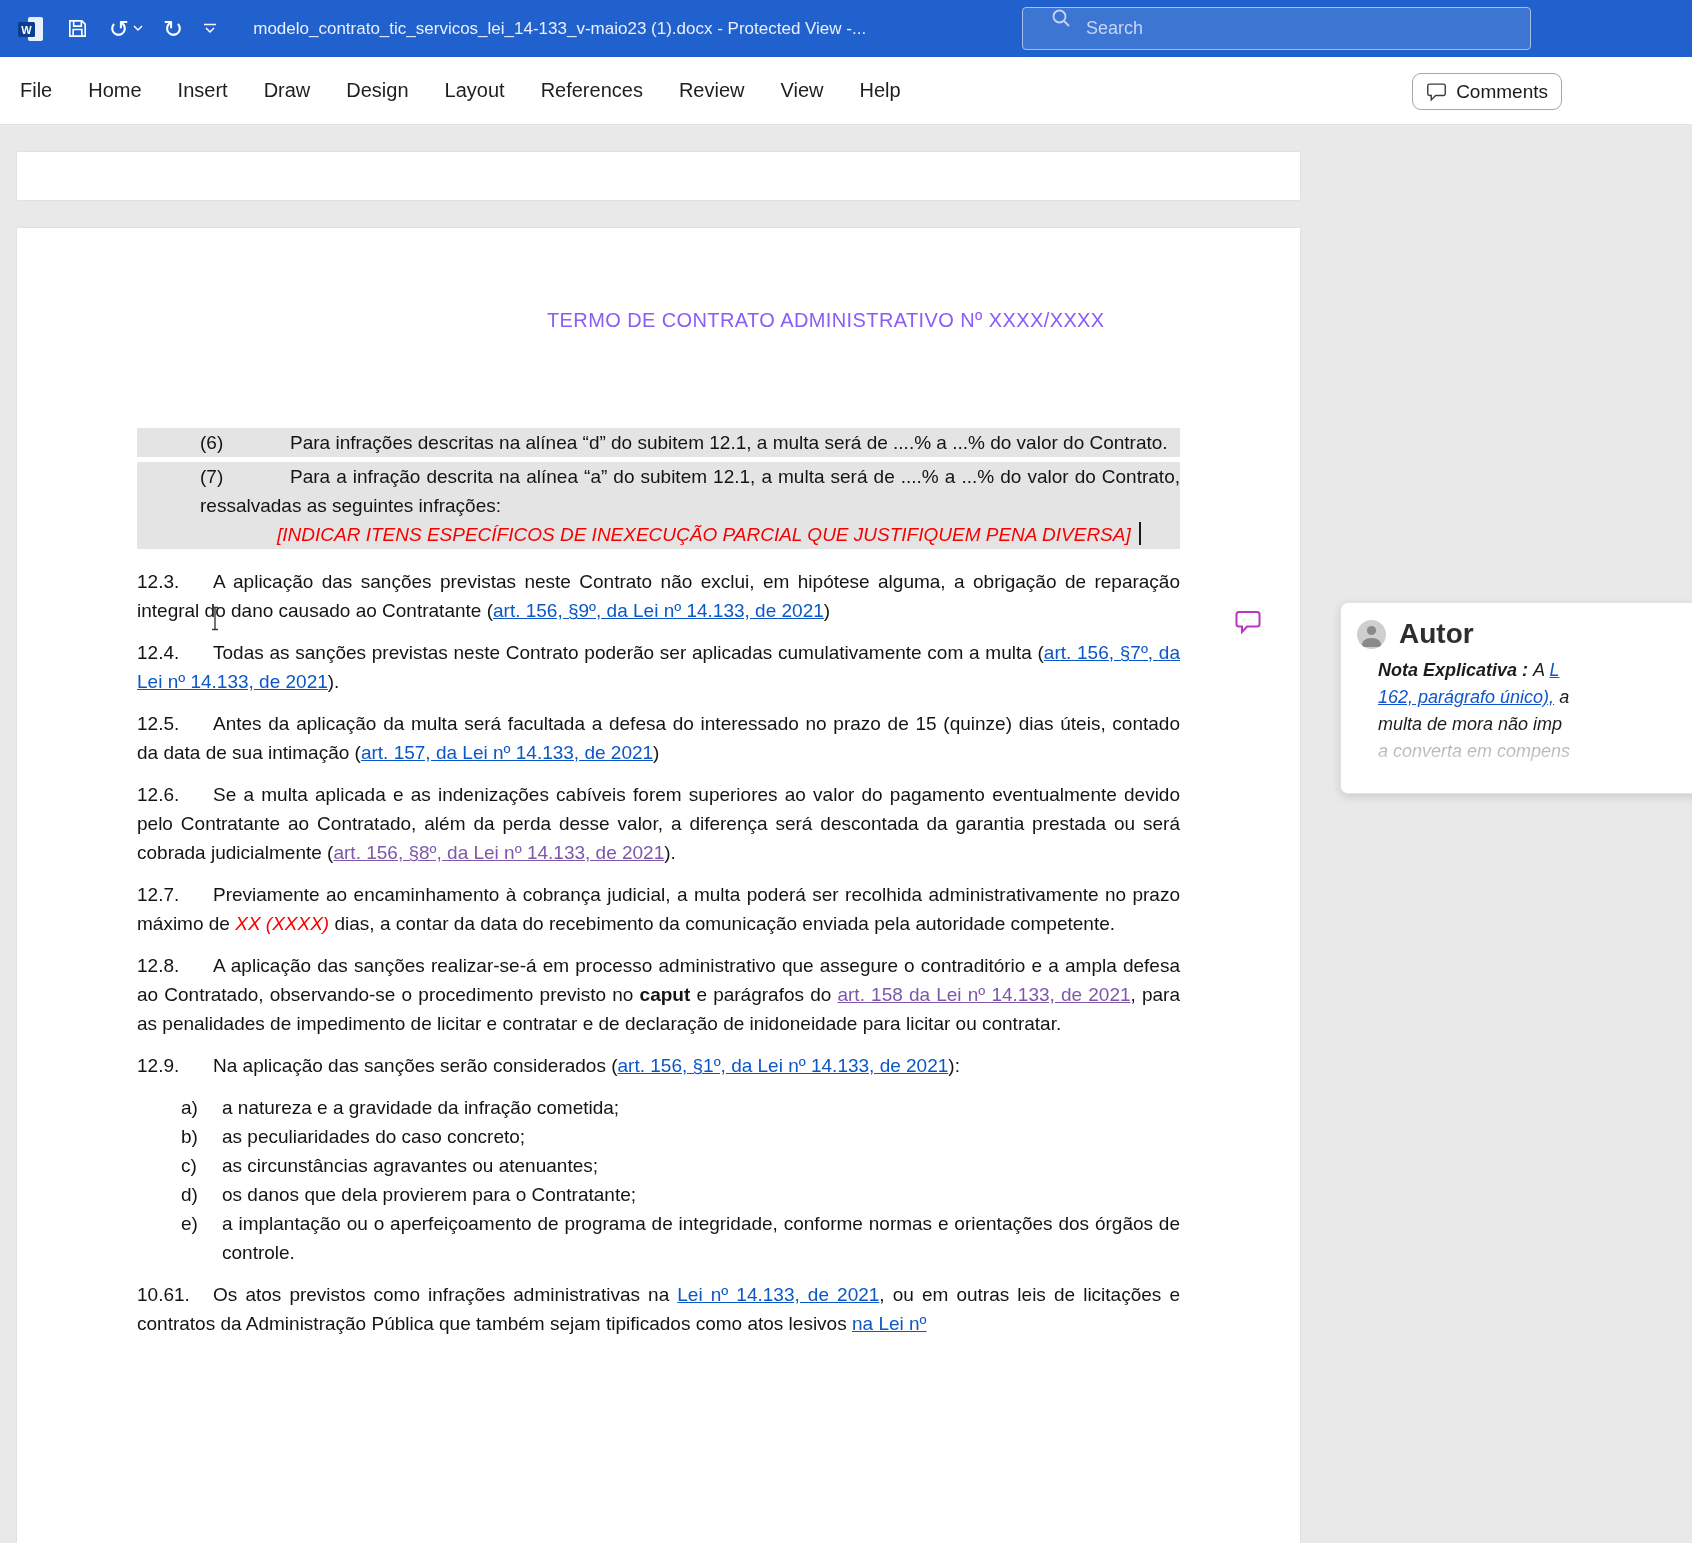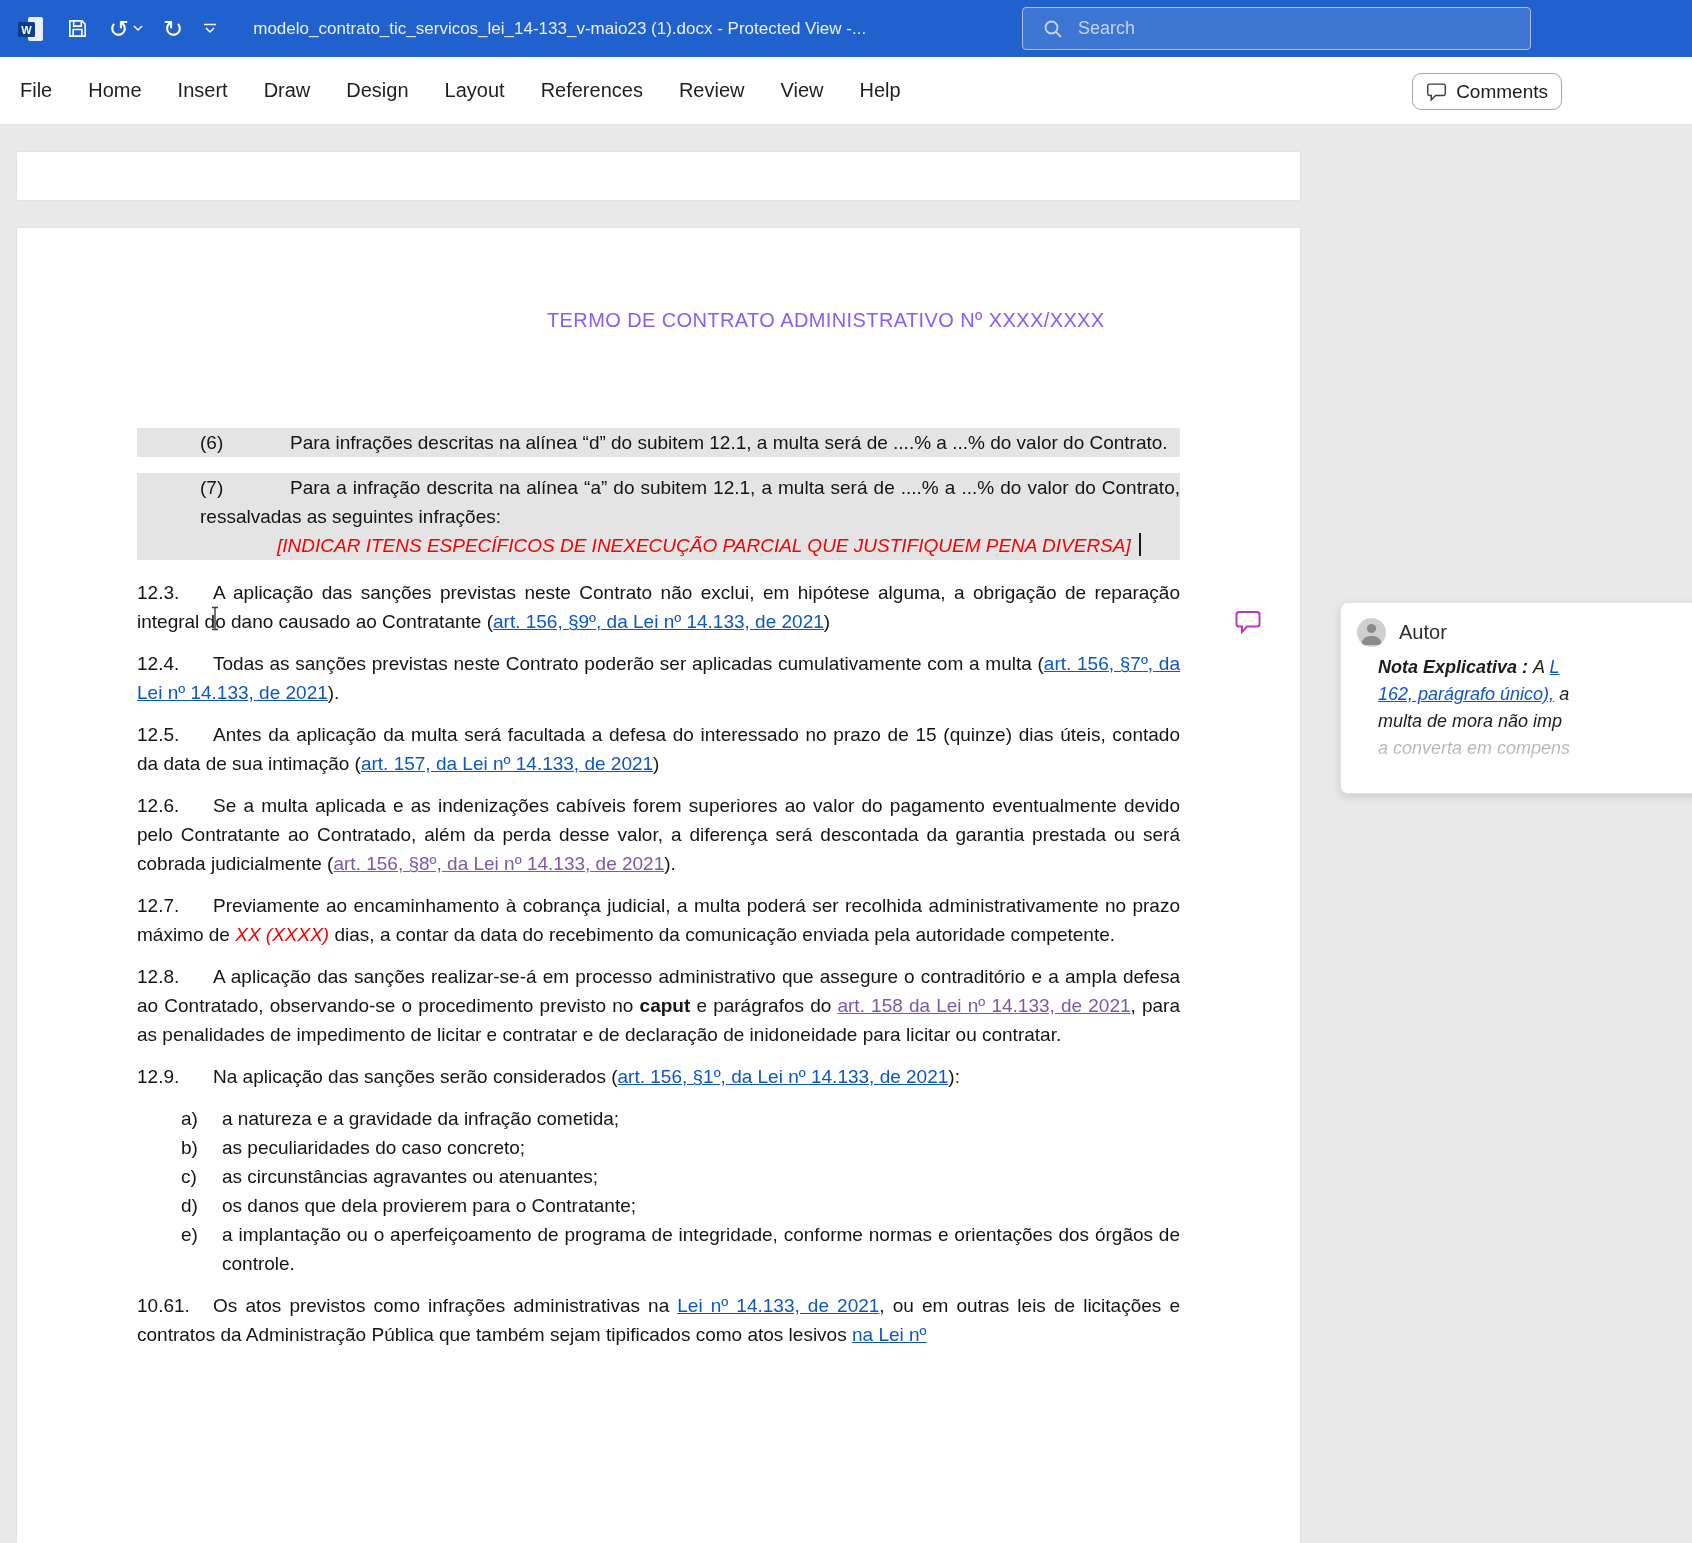--- a/index.html
+++ b/index.html
@@ -10,21 +10,21 @@
   
   .titlebar{position:absolute;left:0;top:0;width:1692px;height:57px;background:#2161cd;
             display:flex;align-items:center;color:#fff}
   .qat{display:flex;align-items:center;margin-left:6px}
   .qat-btn{height:42px;display:flex;align-items:center;justify-content:center;
            padding:0 10px;cursor:pointer;border-radius:4px}
   .undo-glyph{font-size:24px;line-height:1;color:#fff;font-family:"DejaVu Sans",sans-serif}
   .title-text{margin-left:26px;font-size:17px;color:#e9effc;white-space:nowrap}
   .searchbox{position:absolute;left:1022px;top:7px;width:509px;height:43px;
              border:1px solid #a9bfe9;border-radius:4px;background:rgba(255,255,255,0.13);
-             display:flex;align-items:center;padding:0 20px;gap:13px}
+             display:flex;padding:0 28px;gap:13px}
   .searchbox input{flex:1;background:transparent;border:none;outline:none;color:#fff;
                    font-size:18px;font-family:"Liberation Sans",sans-serif}
   .searchbox input::placeholder{color:#c6d5f4}
 
   
   .menubar{position:absolute;left:0;top:57px;width:1692px;height:68px;background:#fff;
            border-bottom:1px solid #e2e2e2;display:flex;align-items:center;padding-left:4px}
   .menutab{font-size:20px;color:#1e1e1e;padding:10px 16px;margin-right:4px;cursor:pointer;border-radius:4px}
   .comments-btn{position:absolute;right:130px;top:16px;height:37px;border:1px solid #a7a7a7;
                 border-radius:9px;background:#fff;display:flex;align-items:center;gap:9px;
@@ -33,21 +33,21 @@
   
   .workspace{position:absolute;left:0;top:125px;width:1692px;height:1418px;background:#e9e9e9}
   .page-prev{position:absolute;left:17px;top:27px;width:1283px;height:48px;background:#fff;
              box-shadow:0 0 2px rgba(0,0,0,.10)}
   .page{position:absolute;left:17px;top:103px;width:1283px;height:1315px;background:#fff;
         box-shadow:0 0 2px rgba(0,0,0,.10)}
   .content{padding:78px 120px 0 120px;font-size:19px;line-height:29px;color:#141414}
   .doc-heading{color:#8b5cf6;font-size:20px;letter-spacing:.4px;margin:0 0 93px 410px;white-space:nowrap}
 
   .para{text-align:justify;margin:0 0 13px 0}
-  .para-field{text-align:justify;margin:16px 0 0 63px;background:#e4e4e4;box-shadow:-63px 0 0 #e4e4e4}
+  .para-field{text-align:justify;margin:5px 0 0 63px;background:#e4e4e4;box-shadow:-63px 0 0 #e4e4e4}
   .para-red{text-align:justify;margin:0 0 18px 140px;background:#e4e4e4;box-shadow:-140px 0 0 #e4e4e4;
             color:#f80000;font-style:italic}
 
   .sg-pnum{display:inline-block;width:76px;text-indent:0}
   .sg-tabnum{display:inline-block;width:90px;text-indent:0}
   .sg-b{font-weight:bold}
   .sg-i{font-style:italic}
   .sg-bi{font-weight:bold;font-style:italic}
   .sg-red{color:#f80000;font-style:italic}
   .sg-lnk{color:#0b57c8;text-decoration:underline;cursor:pointer}
@@ -63,21 +63,21 @@
   .ibeam{position:absolute;left:193px;top:378px}
 
   
   .comment-marker{position:absolute;left:1234px;top:484px;cursor:pointer}
   .comment-card{position:absolute;left:1340px;top:477px;width:360px;height:192px;background:#fff;
                 border:1px solid #e3e3e3;border-radius:8px;box-shadow:0 3px 10px rgba(0,0,0,.13);
                 overflow:hidden;cursor:pointer}
   .cc-header{display:flex;align-items:center;gap:13px;padding:15px 0 0 16px}
   .cc-avatar{width:29px;height:29px;border-radius:50%;background:#cfcfcf;display:flex;
              align-items:center;justify-content:center;overflow:hidden}
-  .cc-name{font-weight:normal;font-size:20px;color:#2e2e2e}
+  .cc-name{font-weight:bold;font-size:28px;color:#2e2e2e}
   .cc-body{padding:7px 0 0 37px;font-size:18px;line-height:27px;font-style:italic;color:#1c1c1c}
   .cc-line{white-space:nowrap;overflow:hidden}
   .cc-dim{opacity:.32}
   .cc-fade{position:absolute;left:0;right:0;bottom:0;height:44px;
            background:linear-gradient(rgba(255,255,255,0),#fff 78%)}
 </style>
 </head>
 <body>
 
 <div class="titlebar">

